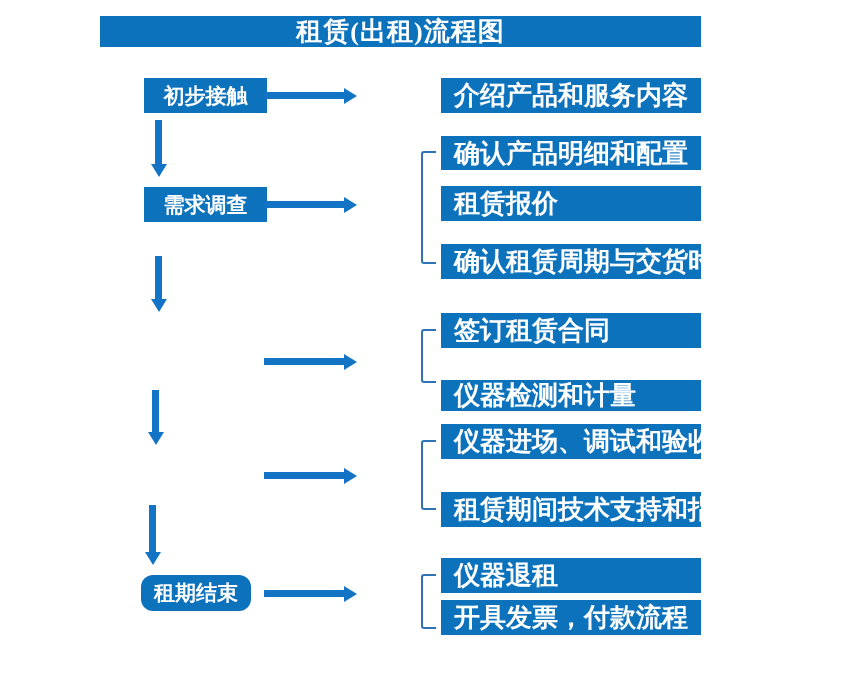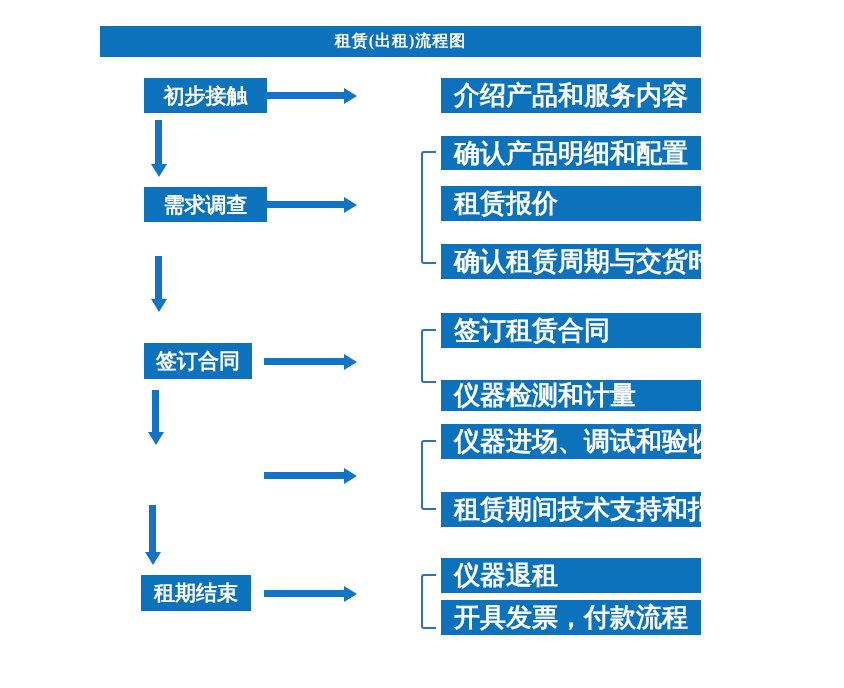--- a/index.html
+++ b/index.html
@@ -20,23 +20,22 @@
     background: var(--primary, #0D72BC);
     color: var(--text, #ffffff);
     font-weight: bold;
     display: flex;
     align-items: center;
     box-sizing: border-box;
     white-space: nowrap;
   }
   .title-bar {
     justify-content: center;
-    font-size: 16px;
+    font-size: 26px;
     letter-spacing: 1px;
-    margin-top: 10px;
   }
   .step {
     justify-content: center;
     font-size: 21px;
     margin-left: 41px;
   }
   .detail {
     justify-content: flex-start;
     padding-left: 13px;
     font-size: 26px;
@@ -87,24 +86,23 @@
 <body>
 
 <div class="canvas">
 
   <div class="box title-bar" style="left:100px; top:16px; width:601px; height:31px;">租赁(出租)流程图</div>
 
   <div class="box step" style="left:103px; top:78px; width:123px; height:35px;">初步接触</div>
 
   <div class="box step" style="left:103px; top:187px; width:123px; height:35px;">需求调查</div>
 
-  <div class="box step" style="left:103px; top:343px; width:108px; height:36px;">签订合同</div>
 
 
-  <div class="box step" style="left:100px; top:575px; width:110px; height:36px;">租期结束</div>
+  <div class="box step" style="left:100px; top:575px; width:110px; height:36px;border-radius:12px;">租期结束</div>
 
   <div class="v-arrow" style="left:155px; top:120px; height:45px;"></div>
   <div class="v-arrow" style="left:155px; top:256px; height:44px;"></div>
   <div class="v-arrow" style="left:152px; top:390px; height:43px;"></div>
   <div class="v-arrow" style="left:149px; top:505px; height:48px;"></div>
 
   <div class="h-arrow" style="left:264px; top:92px; width:81px;"></div>
   <div class="h-arrow" style="left:264px; top:201px; width:81px;"></div>
   <div class="h-arrow" style="left:264px; top:358px; width:81px;"></div>
   <div class="h-arrow" style="left:264px; top:472px; width:81px;"></div>

